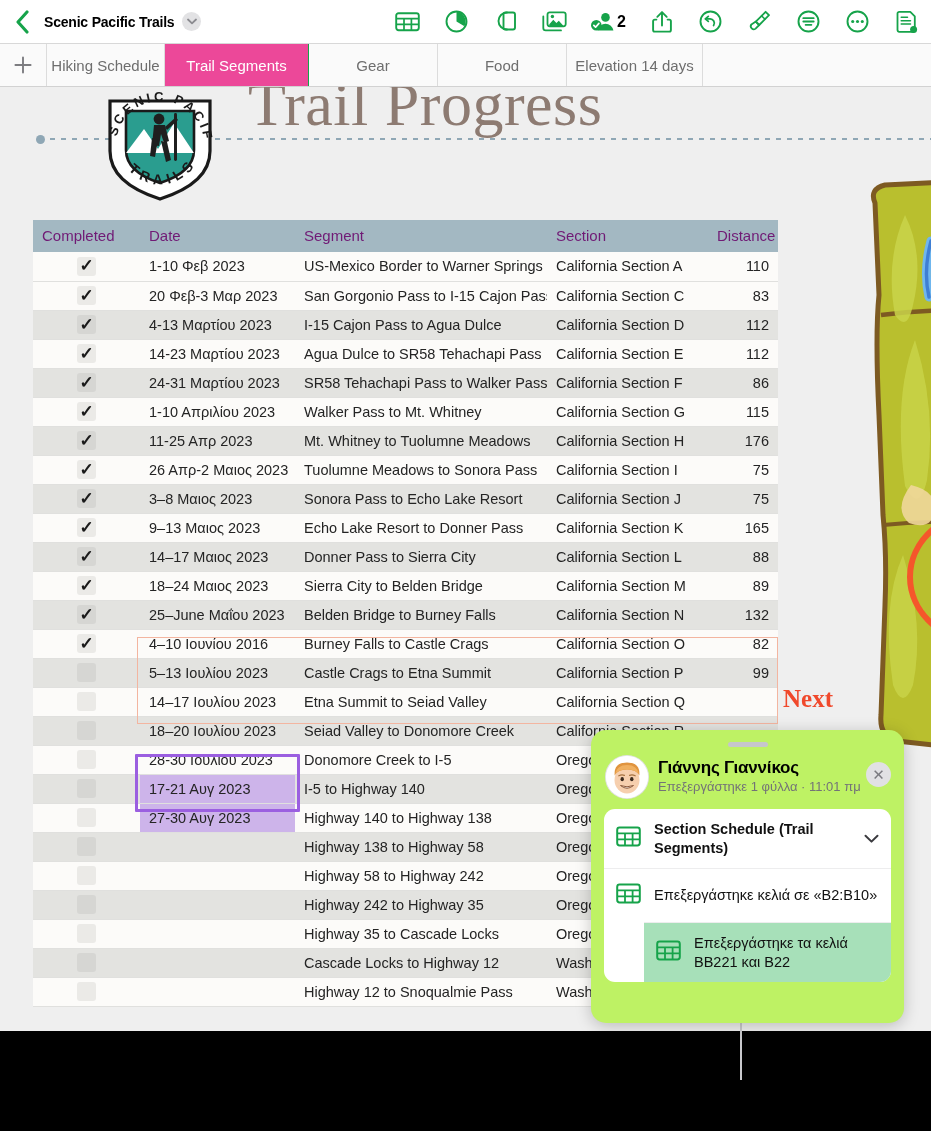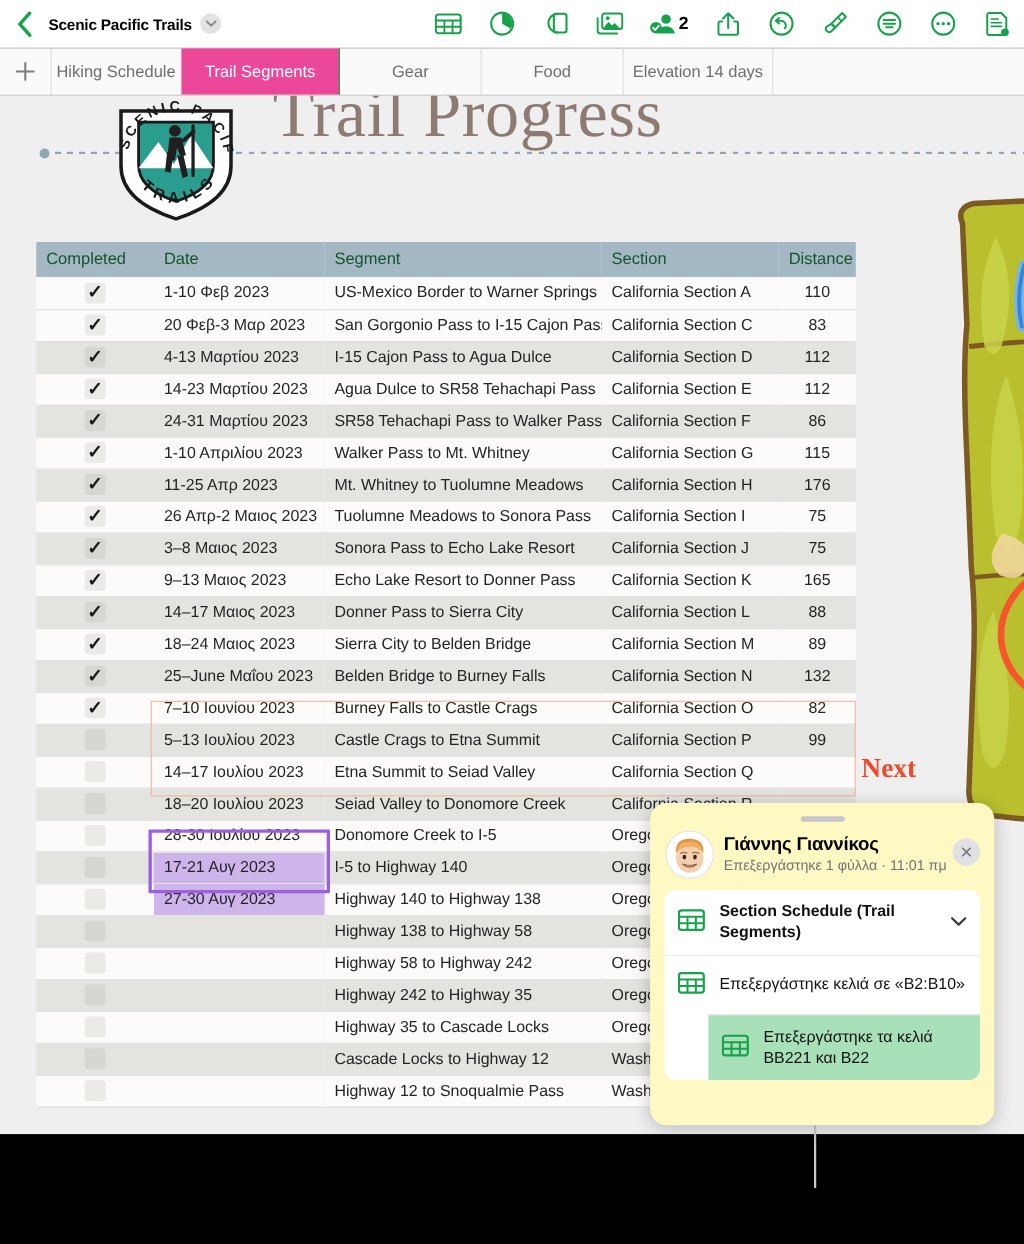--- a/index.html
+++ b/index.html
@@ -76,36 +76,36 @@
   }
   .guide-dot { position: absolute; left: 0; top: 0; width: 9px; height: 9px; border-radius: 50%; background: #8fa7b5; }
 
   
   .map { position: absolute; left: 845px; top: 88px; width: 200px; height: 575px; }
 
   
   .tablewrap { position: absolute; left: 33px; top: 133px; width: 745px; }
   table.grid { border-collapse: collapse; width: 745px; table-layout: fixed; font-size: 14.5px; }
   table.grid th {
-    background: #a3b8c2; color: #14532d; font-weight: normal; font-size: 15px;
+    background: #a3b8c2; color: #701a75; font-weight: normal; font-size: 15px;
     text-align: left; padding: 7px 9px 8px; height: 27px; white-space: nowrap; margin-top: 43px;
   }
   table.grid th.num { text-align: right; }
   col.c-done { width: 107px; }
   col.c-date { width: 155px; }
   col.c-seg  { width: 252px; }
   col.c-sec  { width: 161px; }
   col.c-dist { width: 70px; }
   table.grid td {
     height: 29px; padding: 0 9px; color: #242424; white-space: nowrap;
     overflow: hidden; border-bottom: 1px solid #e0e0de;
   }
   tr.odd td  { background: #fcfbf9; }
   tr.even td { background: #e3e3e0; }
-  td.num { text-align: center; }
+  td.num { text-align: right; }
   td.done { text-align: center; }
   .ck {
     display: inline-block; width: 19px; height: 19px; border-radius: 3px;
     position: relative; vertical-align: middle;
   }
   .ck.on::after {
     content: "✓"; position: absolute; left: 50%; top: 50%;
     transform: translate(-50%,-54%); font-size: 17px; color: #1a1a1a; font-weight: bold;
   }
   tr.odd .ck  { background: #ebeae7; }
@@ -124,21 +124,21 @@
   }
 
   .next-label {
     position: absolute; left: 783px; top: 598px;
     font-family: "Liberation Serif", serif; font-size: 25px; font-weight: bold; color: #f0492c;
   }
 
   
   .popover {
     position: absolute; left: 591px; top: 730px; width: 313px; height: 293px;
-    background: #fef9c3; border-radius: 15px; z-index: 20;
+    background: #bef264; border-radius: 15px; z-index: 20;
     box-shadow: 0 3px 16px rgba(0,0,0,0.22);
     padding: 12px 13px 13px;
   }
   .pop-grabber { width: 40px; height: 5px; border-radius: 3px; background: #c6c6cb; margin: 0 auto 9px; }
   .pop-head { display: flex; align-items: center; padding: 0 2px 11px; position: relative; }
   .avatar {
     width: 42px; height: 42px; border-radius: 50%; background: #fff;
     flex: 0 0 auto; margin-right: 10px; position: relative; overflow: hidden;
     box-shadow: 0 0 0 1px #e3e3e6;
   }
@@ -492,21 +492,21 @@
             </tr>
             <tr class="even">
               <td class="done"><span class="ck on"></span></td>
               <td>25–June Μαΐου 2023</td>
               <td>Belden Bridge to Burney Falls</td>
               <td>California Section N</td>
               <td class="num">132</td>
             </tr>
             <tr class="odd">
               <td class="done"><span class="ck on"></span></td>
-              <td>7–10 Ιουνίου 2023</td>
+              <td>4–10 Ιουνίου 2016</td>
               <td>Burney Falls to Castle Crags</td>
               <td>California Section O</td>
               <td class="num">82</td>
             </tr>
             <tr class="even">
               <td class="done"><span class="ck"></span></td>
               <td>5–13 Ιουλίου 2023</td>
               <td>Castle Crags to Etna Summit</td>
               <td>California Section P</td>
               <td class="num">99</td>

